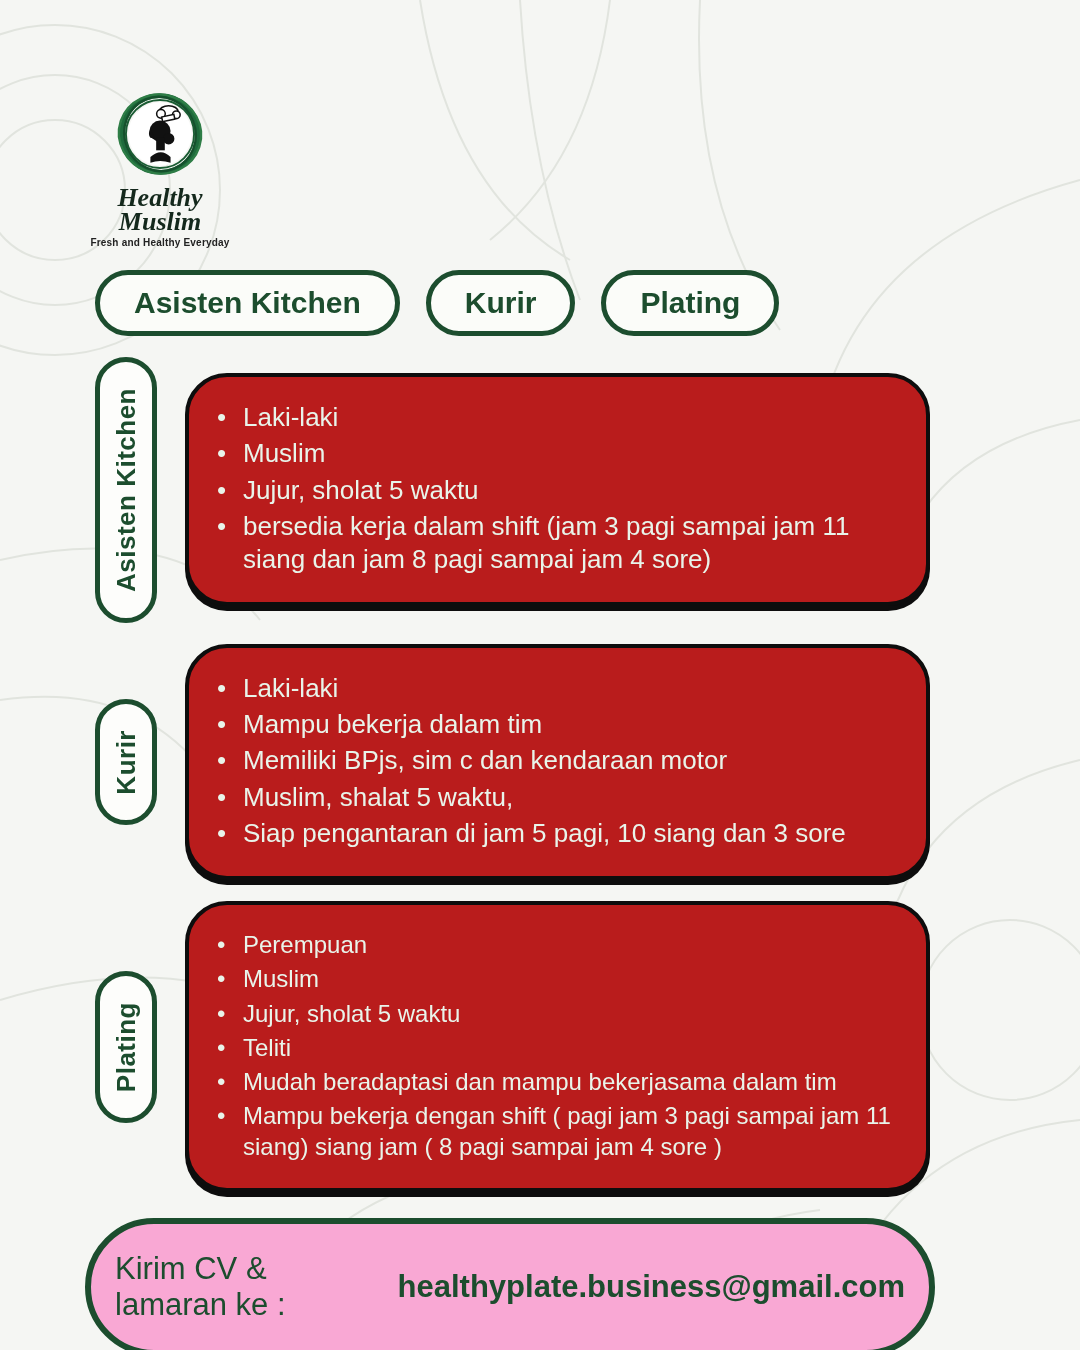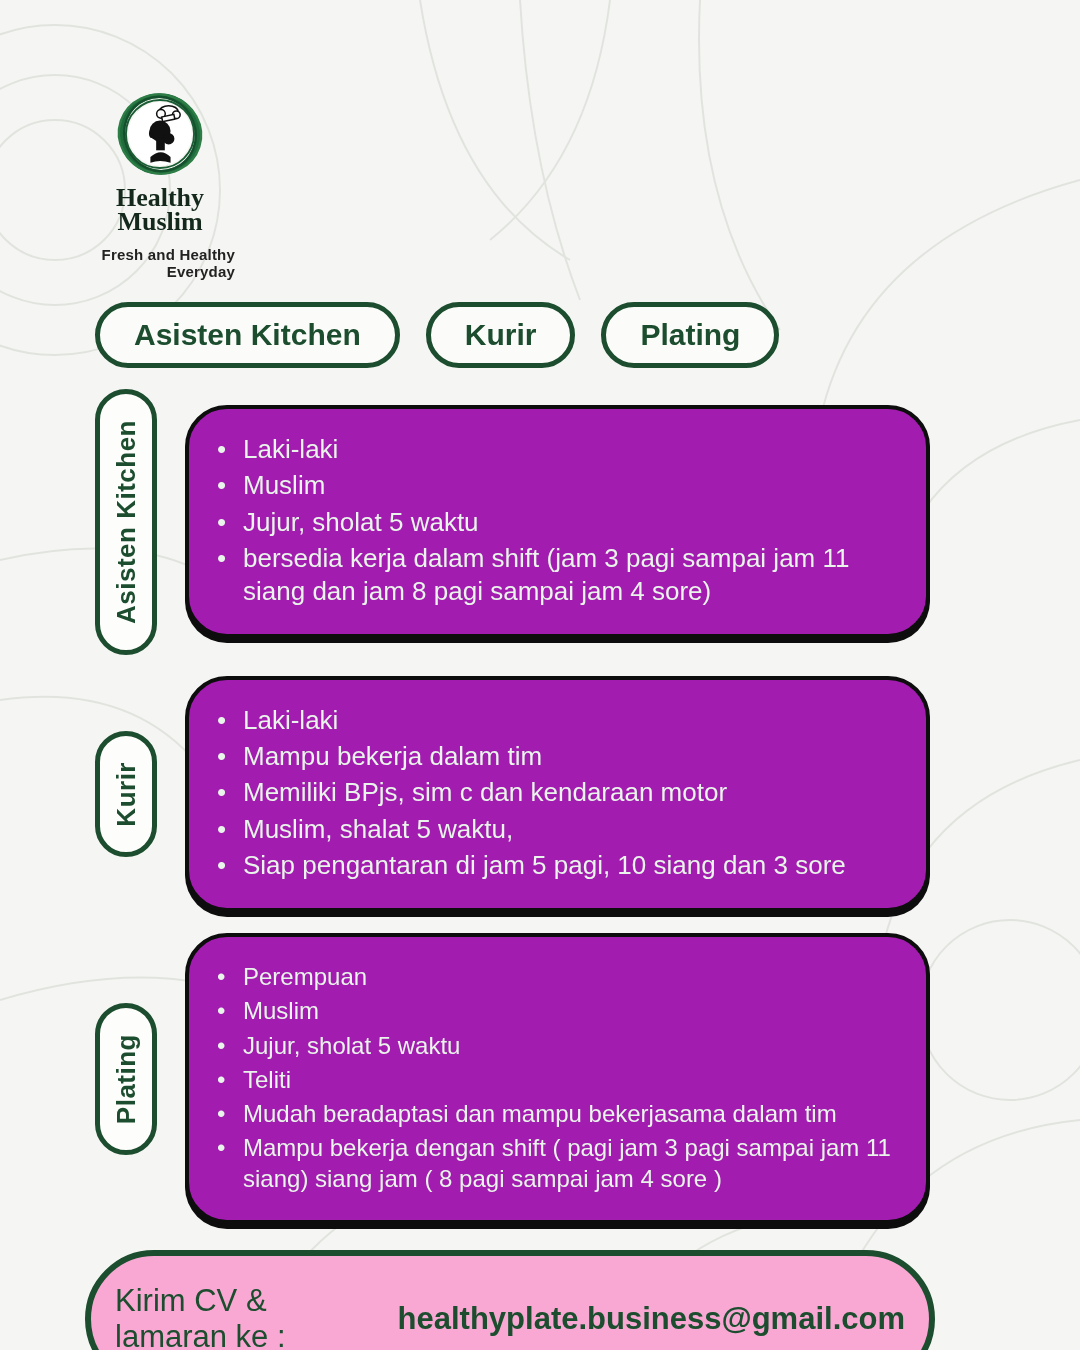--- a/index.html
+++ b/index.html
@@ -12,37 +12,37 @@
   .content{position:relative;z-index:1;}
 
   
   header{display:flex;justify-content:space-between;align-items:flex-start;padding:78px 78px 0 85px;}
   h1{margin:0;color:#1e5b36;font-weight:700;font-size:96px;line-height:.93;letter-spacing:8px;
      text-shadow:5px 6px 7px rgba(40,60,45,.20);}
   h1 .tline{display:inline-block;transform:scaleX(1.12);transform-origin:left center;white-space:nowrap;}
 
   .logo{width:150px;text-align:center;margin-top:8px;}
   .logo svg{display:block;margin:0 auto;}
-  .logo-name{font-family:"Liberation Serif",serif;font-weight:700;
+  .logo-name{font-family:"Liberation Serif",serif;font-style:italic;font-weight:700;
              font-size:26px;line-height:.92;color:#14281c;margin-top:4px;}
-  .logo-tagline{font-size:15px;font-weight:700;color:#222;margin-top:12px;letter-spacing:.2px;text-align:right;}
+  .logo-tagline{font-size:10px;font-weight:700;color:#222;margin-top:3px;letter-spacing:.2px;}
 
   
   .tags{display:flex;gap:26px;margin:22px 0 0 95px;}
   .tag{border:5px solid #1c4d2e;border-radius:999px;background:#fbfcf9;
        padding:11px 34px;font-size:30px;font-weight:700;color:#1c4d2e;}
 
   
   main{display:flex;flex-direction:column;gap:21px;margin:21px 150px 0 95px;}
   .job{display:flex;align-items:center;gap:28px;}
   .job-label{flex:0 0 auto;width:62px;box-sizing:border-box;border:5px solid #1c4d2e;border-radius:999px;
              background:#fdfdfb;display:flex;align-items:center;justify-content:center;padding:26px 0;}
   .job-label span{writing-mode:vertical-rl;transform:rotate(180deg);
                   font-weight:700;font-size:26px;color:#1c4d2e;letter-spacing:.5px;white-space:nowrap;}
-  .job-box{flex:1;background:#a21caf;border:4px solid #0d0d0d;border-radius:42px;
+  .job-box{flex:1;background:#b91c1c;border:4px solid #0d0d0d;border-radius:42px;
            box-shadow:0 5px 0 #0d0d0d;color:#e9f4ea;padding:24px 24px 26px 20px;}
   .job-box ul{margin:0;padding:0;list-style:none;display:flex;flex-direction:column;gap:3px;}
   .job-box li{position:relative;padding-left:34px;font-size:26px;line-height:1.28;}
   .job-box li::before{content:"\2022";position:absolute;left:8px;top:0;}
   .job-box.small li{font-size:24px;line-height:1.3;}
 
   
   footer{margin:26px 145px 0 85px;border:6px solid #1c4d2e;border-radius:999px;background:#f9a8d4;
          display:flex;align-items:center;justify-content:center;gap:12px;
          padding:27px 24px;color:#1c4d2e;font-size:31px;}

